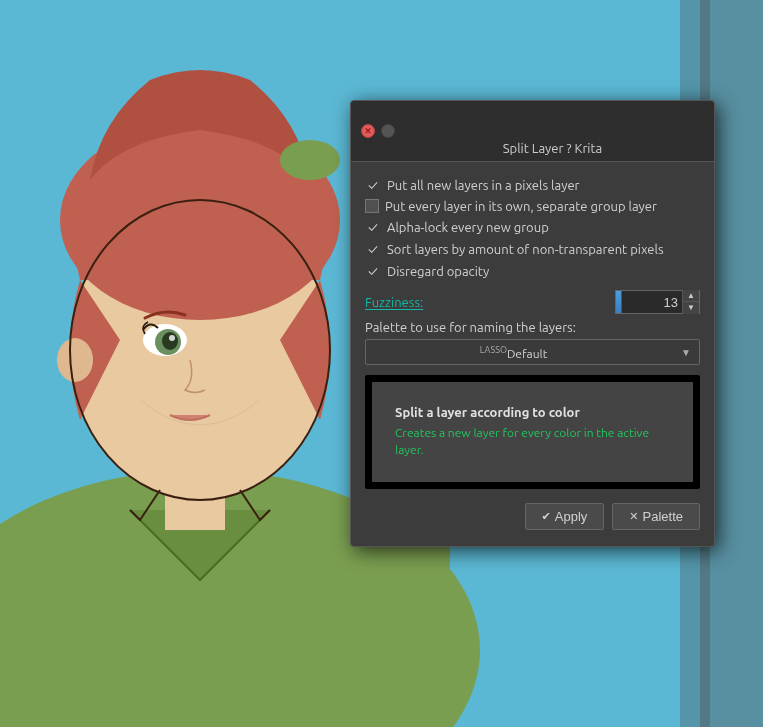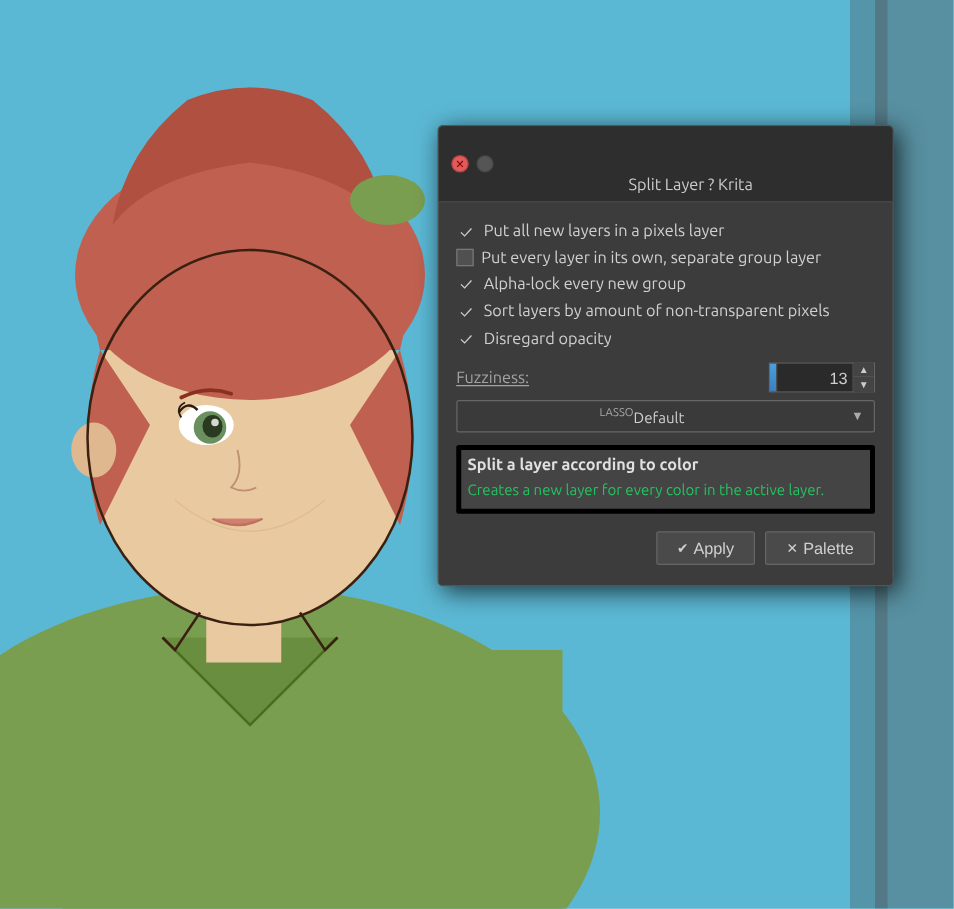--- a/index.html
+++ b/index.html
@@ -123,21 +123,21 @@
 
     
     .fuzziness-row {
       display: flex;
       align-items: center;
       margin-top: 8px;
       margin-bottom: 6px;
     }
 
     .fuzziness-label {
-      color: #a3a3a3;
+      color: #14b8a6;
       font-size: 13px;
       flex: 1;
     }
 
     .fuzziness-label span {
       text-decoration: underline;
       text-underline-offset: 2px;
     }
 
     .fuzziness-input-wrap {
@@ -222,23 +222,23 @@
       font-size: 12px;
     }
 
     .palette-select-arrow {
       color: #aaa;
       font-size: 10px;
     }
 
     
     .info-box {
-      border: 4px solid #000000;
+      border: 7px solid #000000;
       background: #444;
-      padding: 5px;
+      padding: 23px;
       margin-top: 10px;
       border-radius: 2px;
     }
 
     .info-box-title {
       font-weight: bold;
       color: #e0e0e0;
       font-size: 13px;
       margin-bottom: 6px;
     }
@@ -386,20 +386,21 @@
       <div class="fuzziness-input-wrap">
         <div class="fuzziness-color-bar"></div>
         <input type="text" class="fuzziness-number" value="13" style="">
         <div class="fuzziness-spinner">
           <button>▲</button>
           <button>▼</button>
         </div>
       </div>
     </div>
 
+    <div class="palette-label">Palette to use for naming the layers:</div>
 
     <div class="palette-select">
       <span class="palette-select-text">
         <span style="font-size:9px; color:#aaa; vertical-align: super;">LASSO</span>Default
       </span>
       <span class="palette-select-arrow">▼</span>
     </div>
 
     <div class="info-box">
       <div class="info-box-title">Split a layer according to color</div>

